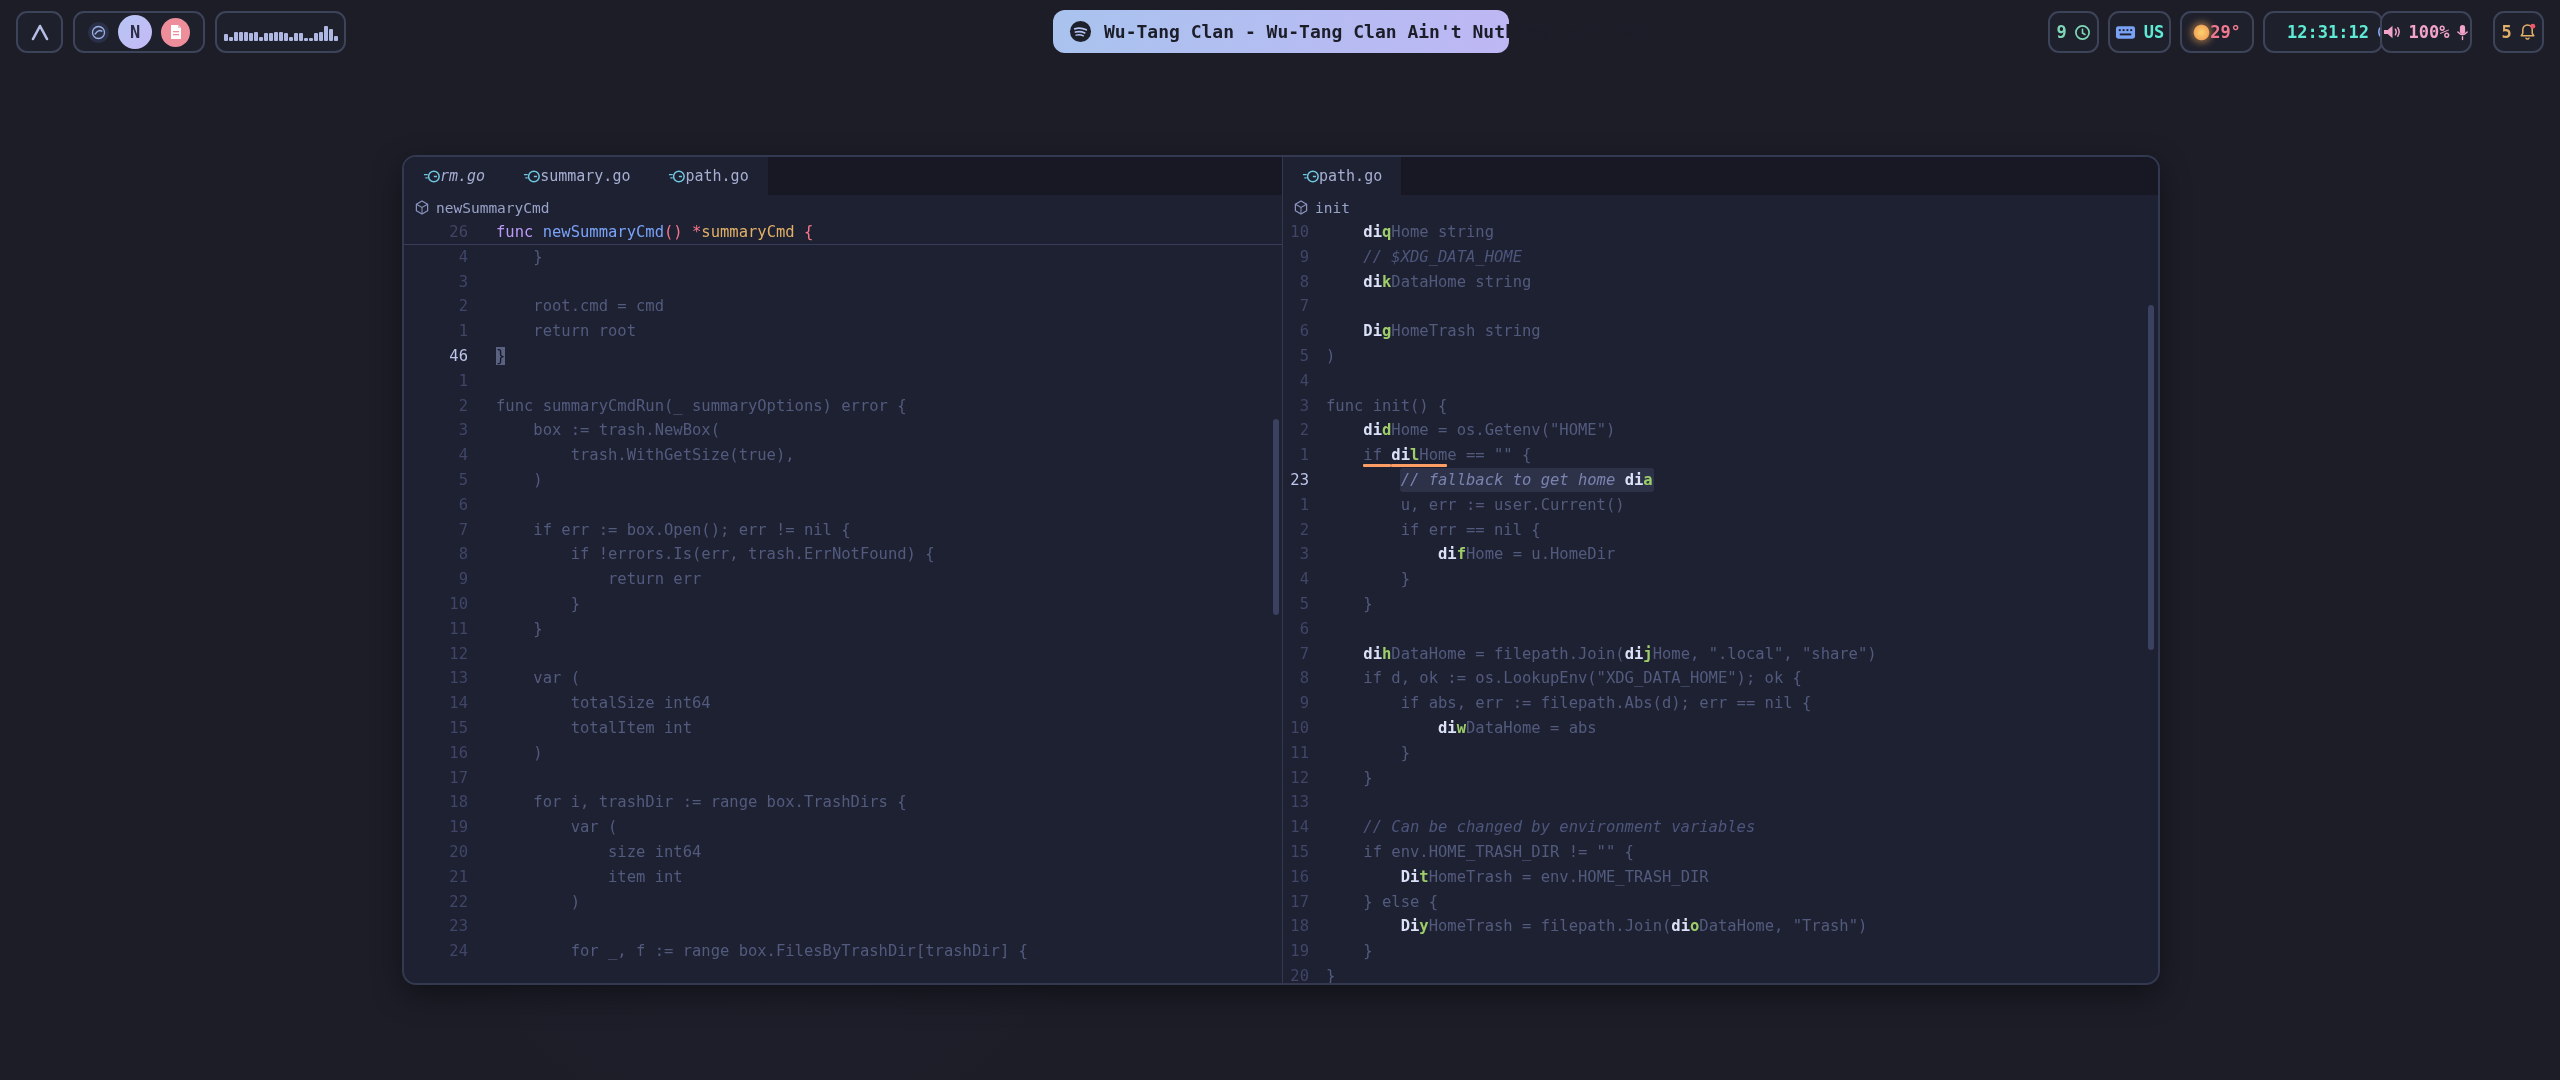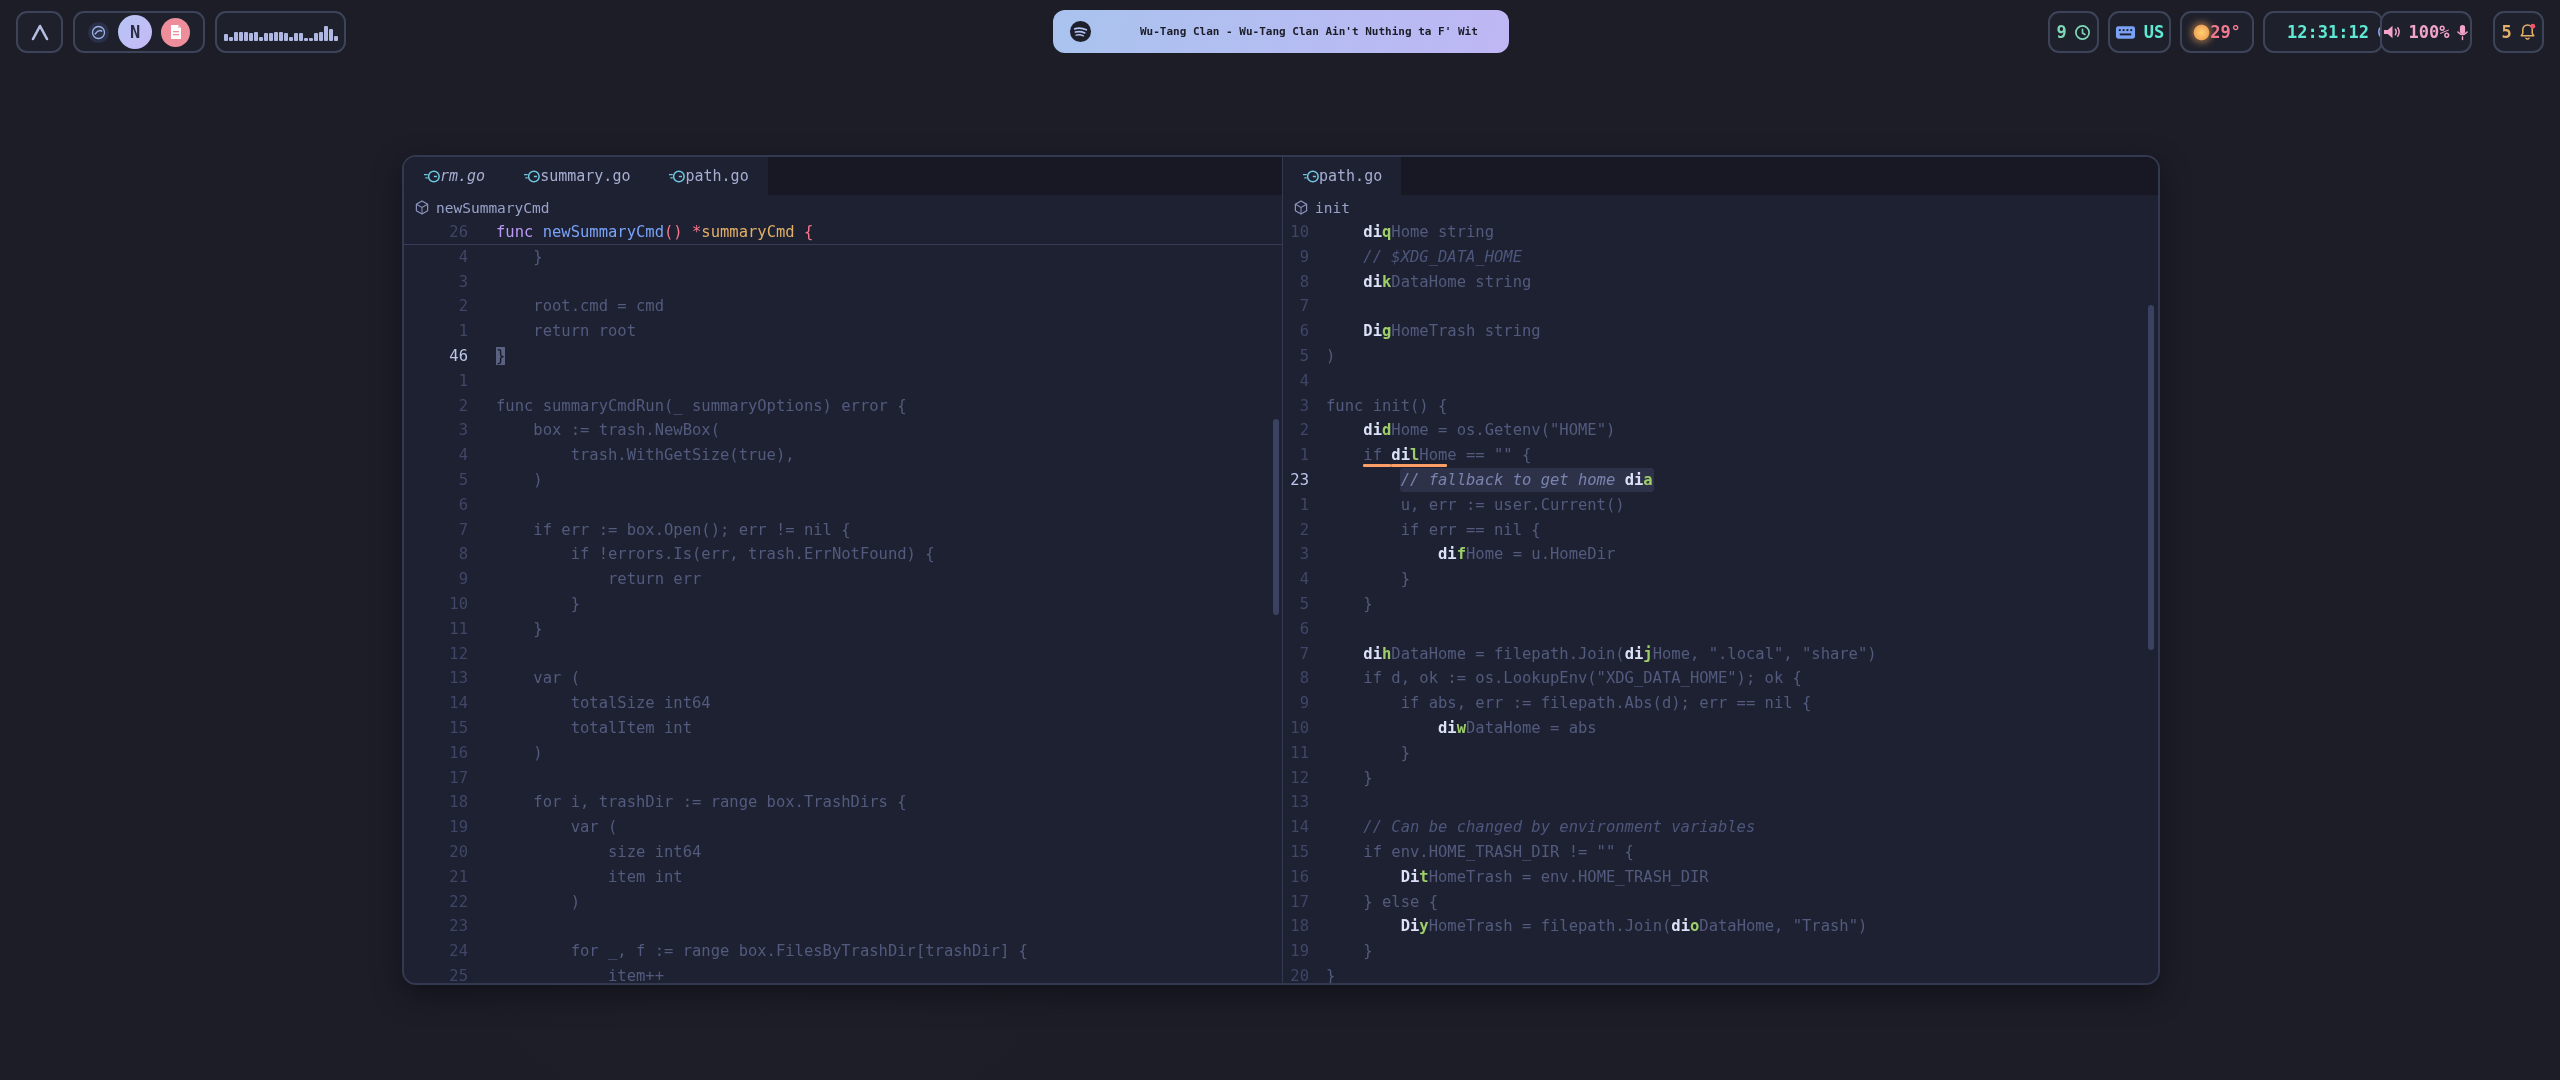--- a/index.html
+++ b/index.html
@@ -27,21 +27,21 @@
   .cava { left:215px; width:131px; justify-content:center; }
   .cava-bars { display:flex; align-items:flex-end; gap:1px; height:18px; }
   .cava-bars span { width:4px; background:#aeb6e2; border-radius:1px; display:block; }
 
   .nowplaying {
     left:1053px; width:456px; top:10px; height:43px;
     border:none; border-radius:12px;
     background:linear-gradient(100deg,#a9c3ee,#beb7f4);
     display:flex; align-items:center; gap:12px; padding:0 16px;
   }
-  .nowplaying .title { color:#1b1d28; font-weight:bold; font-size:11px; white-space:nowrap;margin-left:36px; }
+  .nowplaying .title { color:#1b1d28; font-weight:bold; font-size:18px; white-space:nowrap; }
 
   .p-updates { left:2048px; width:51px; justify-content:center; gap:7px; }
   .p-kbd     { left:2108px; width:63px; justify-content:center; gap:8px; }
   .p-weather { left:2180px; width:74px; justify-content:center; }
   .p-clock   { left:2263px; width:120px; justify-content:center; gap:8px;padding-left:36px; }
   .p-audio   { left:2380px; width:92px; justify-content:center; gap:7px;text-align:right; }
   .p-bell    { left:2493px; width:51px; justify-content:center; gap:7px; }
   .txt-green { color:#7fd8b8; font-weight:bold; font-size:17px; }
   .txt-blue  { color:#5eead4; font-weight:bold; font-size:17px; }
   .txt-red   { color:#f0798f; font-weight:bold; font-size:17px; }
@@ -301,21 +301,20 @@
         <div class="crow"><span class="gut">15</span><span class="src"><span class="t-dim">        totalItem int</span></span></div>
         <div class="crow"><span class="gut">16</span><span class="src"><span class="t-dim">    )</span></span></div>
         <div class="crow"><span class="gut">17</span><span class="src"><span></span></span></div>
         <div class="crow"><span class="gut">18</span><span class="src"><span class="t-dim">    for i, trashDir := range box.TrashDirs {</span></span></div>
         <div class="crow"><span class="gut">19</span><span class="src"><span class="t-dim">        var (</span></span></div>
         <div class="crow"><span class="gut">20</span><span class="src"><span class="t-dim">            size int64</span></span></div>
         <div class="crow"><span class="gut">21</span><span class="src"><span class="t-dim">            item int</span></span></div>
         <div class="crow"><span class="gut">22</span><span class="src"><span class="t-dim">        )</span></span></div>
         <div class="crow"><span class="gut">23</span><span class="src"><span></span></span></div>
         <div class="crow"><span class="gut">24</span><span class="src"><span class="t-dim">        for _, f := range box.FilesByTrashDir[trashDir] {</span></span></div>
-        <div class="crow"><span class="gut">25</span><span class="src"><span class="t-dim">            item++</span></span></div>
       </div>
     <div class="sbar sbar-left"></div>
   </div>
 
   <div class="pane pane-right">
     <div class="tabstrip" id="tabs-right">
         <div class="tab active">
           <svg width="17" height="15" viewBox="0 0 18 15">
             <line x1="1" y1="5.5" x2="5" y2="5.5" stroke="#6fc7e0" stroke-width="1.4"></line>
             <line x1="2.5" y1="9" x2="5" y2="9" stroke="#6fc7e0" stroke-width="1.4"></line>

